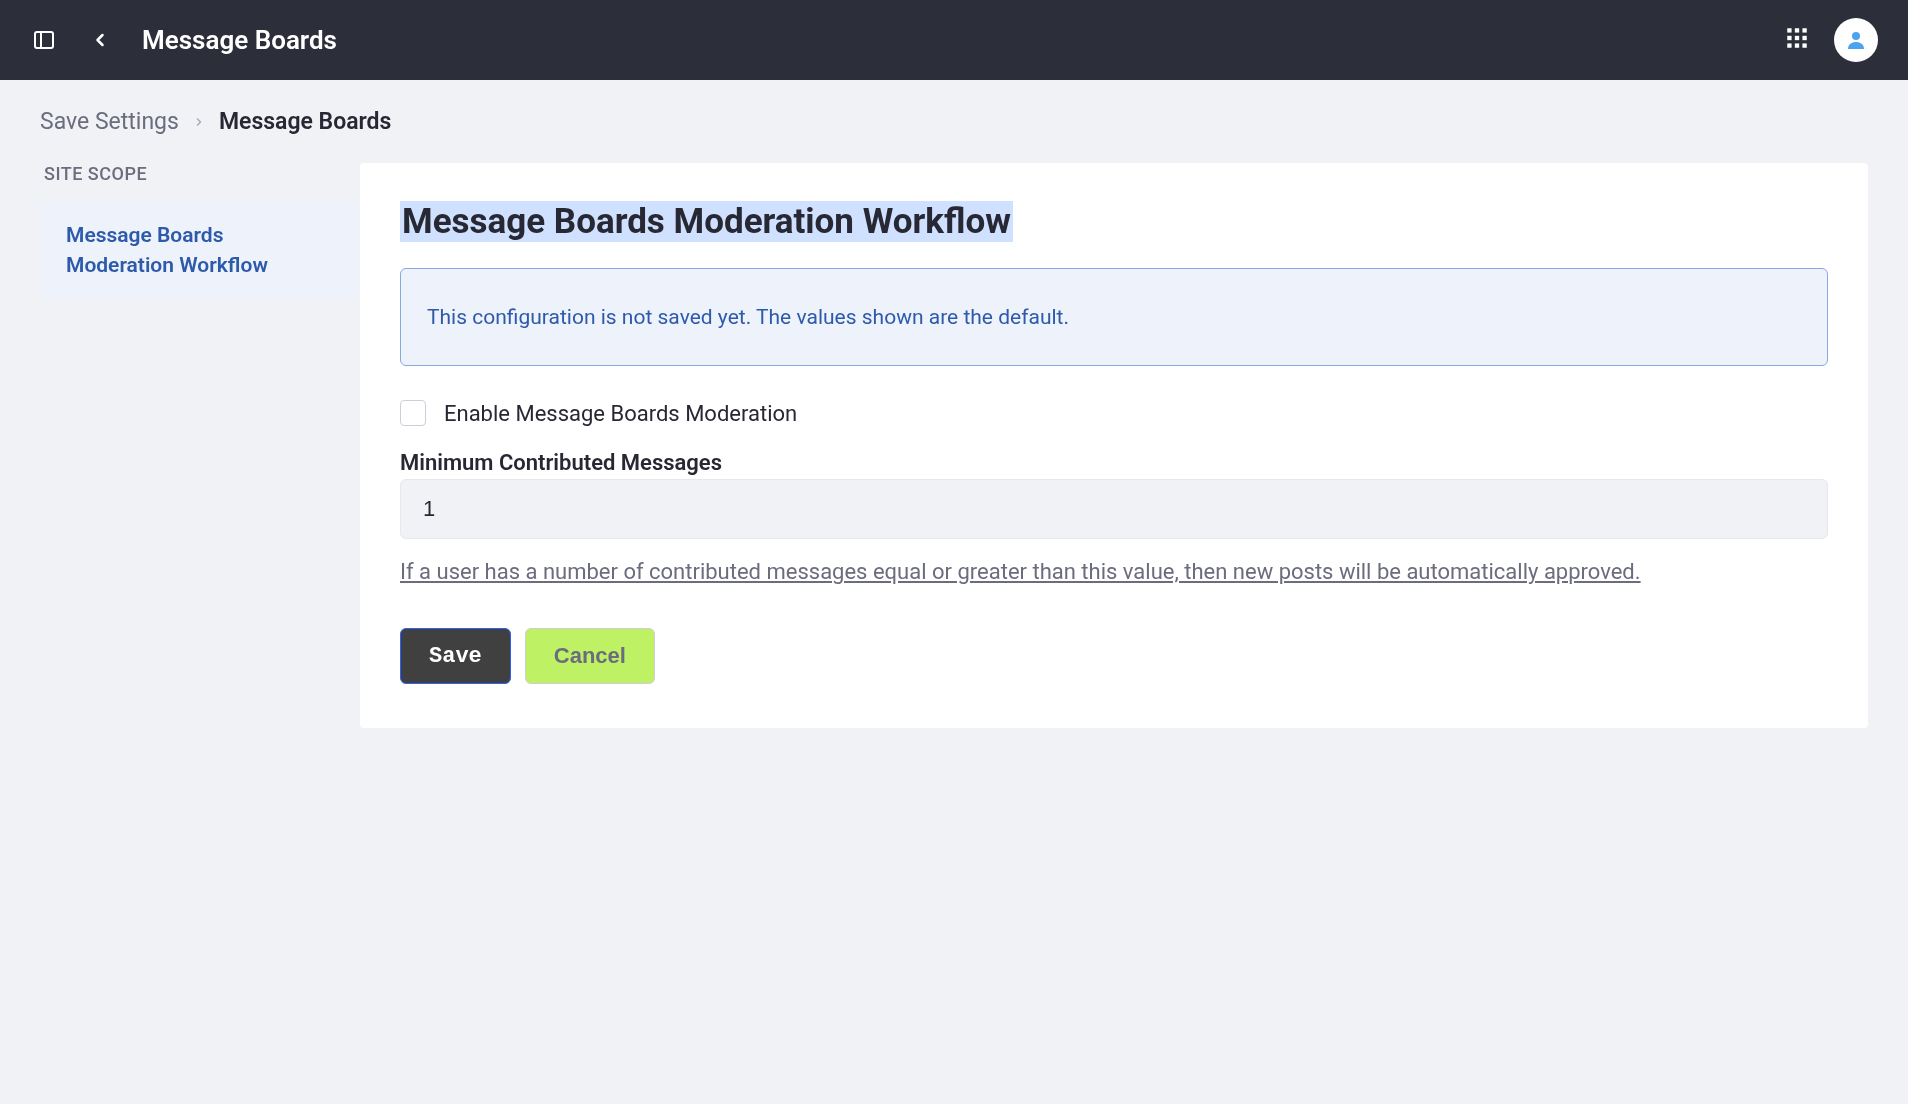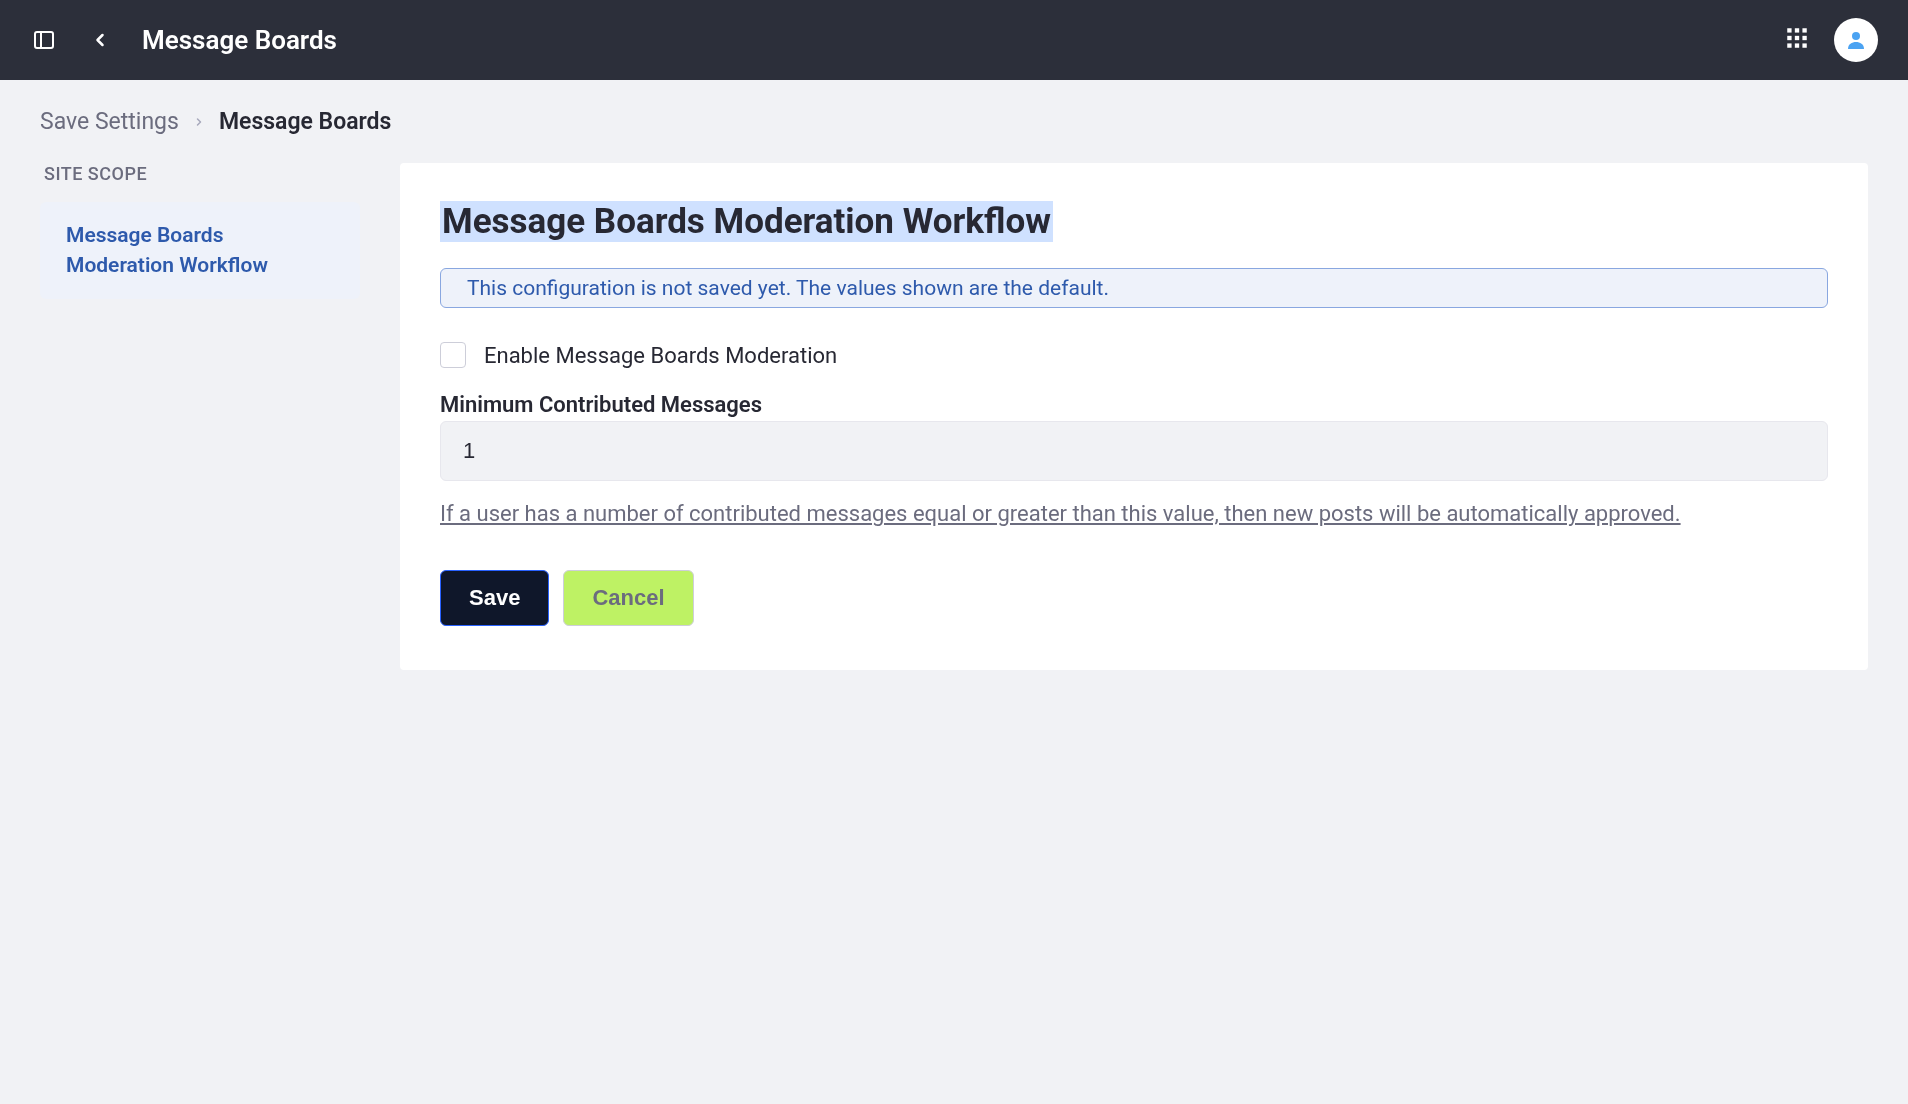--- a/index.html
+++ b/index.html
@@ -75,21 +75,20 @@
     .breadcrumb-sep {
       color: #a7a9bc;
       font-size: 18px;
     }
     .breadcrumb-current {
       color: #272833;
       font-weight: 600;
     }
     .layout {
       display: flex;
-      gap: 40px;
       align-items: flex-start;
     }
     .sidebar {
       width: 320px;
       flex-shrink: 0;
     }
     .sidebar-heading {
       color: #6b6c7e;
       font-size: 18px;
       font-weight: 500;
@@ -118,21 +117,21 @@
       color: #272833;
       margin-bottom: 26px;
       display: inline;
       background: #cfe1ff;
       padding: 0 2px;
     }
     .info-banner {
       border: 1px solid #89a7e0;
       background: #eef2fa;
       border-radius: 6px;
-      padding: 7px 26px;
+      padding: 36px 26px;
       color: #2e5aac;
       font-size: 21px;
       margin-bottom: 34px;
       margin-top: 26px;
     }
     .checkbox-row {
       display: flex;
       align-items: center;
       gap: 18px;
       margin-bottom: 24px;
@@ -184,23 +183,24 @@
     }
     .btn {
       padding: 14px 28px;
       font-size: 22px;
       font-weight: 600;
       border-radius: 6px;
       cursor: pointer;
       border: 1px solid transparent;
     }
     .btn-primary {
-      background: #0f172a;
+      background: #404040;
       color: #fff;
       border-color: #2962ff;
+      font-family: Liberation Mono, monospace;
     }
     .btn-secondary {
       background: #bef264;
       color: #6b6c7e;
       border-color: #cdced9;
     }
   </style>
 </head>
 <body>
 

